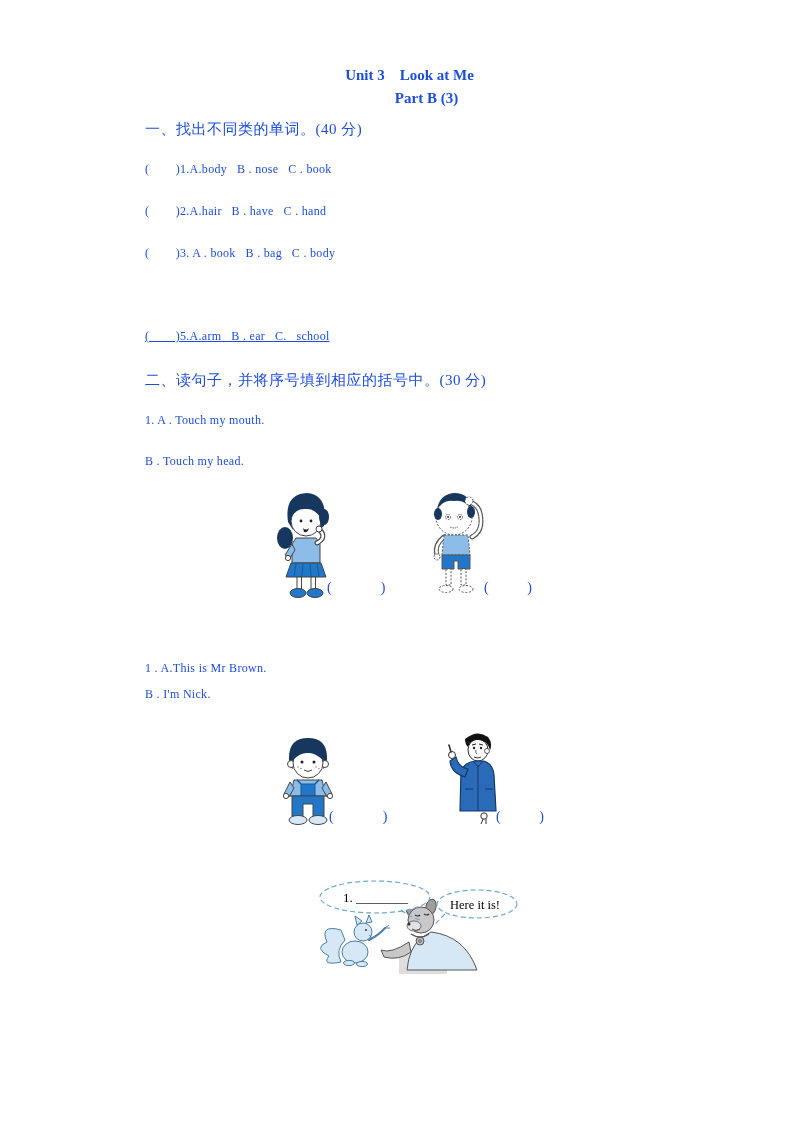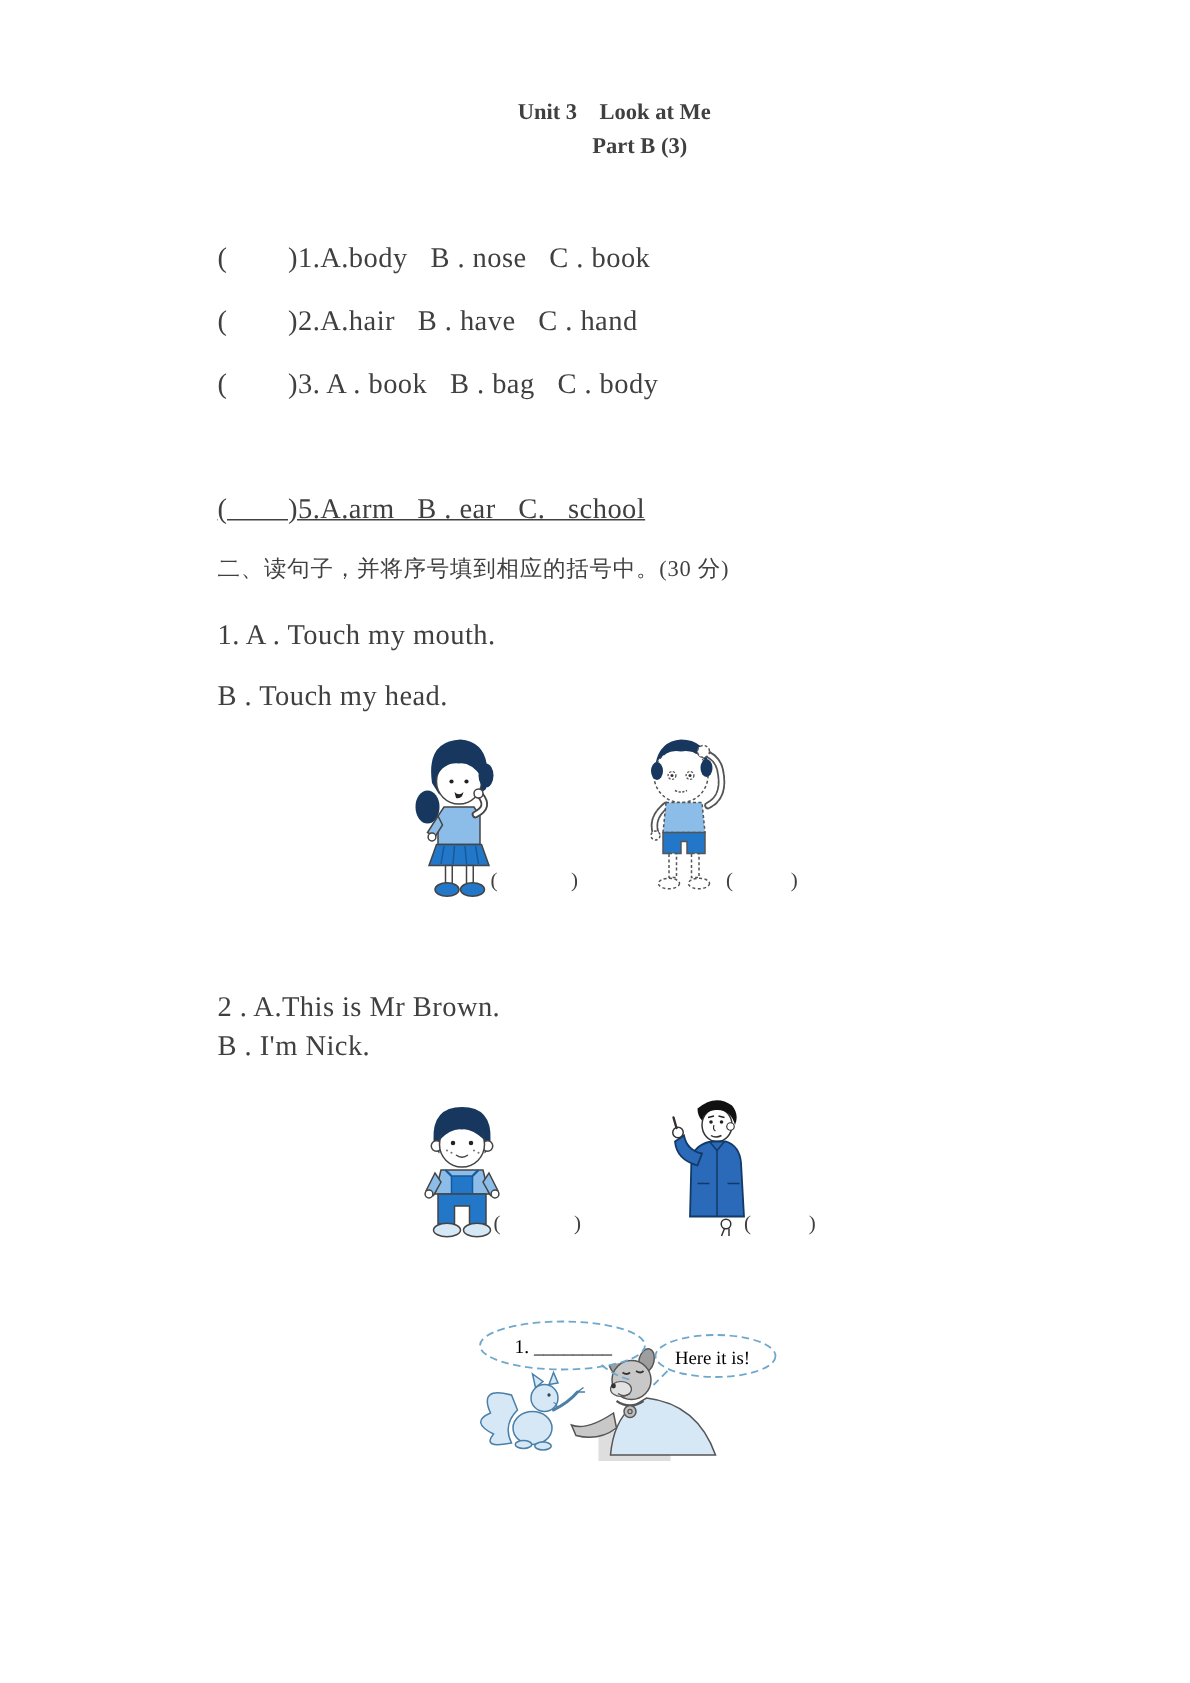--- a/index.html
+++ b/index.html
@@ -2,39 +2,40 @@
 <html><head>
 <meta charset="utf-8">
 <style>
   html,body{margin:0;padding:0;background:#888;}
   .page{
     position:relative;
     width:793px;height:1122px;
     margin:0 auto;
     background:#ffffff;
     font-family:"Liberation Serif","DejaVu Serif",serif;
-    color:#404040;
+    color:#1d4ed8;
     overflow:hidden;
   }
   .t{position:absolute;white-space:pre;line-height:1.2;}
   .title{left:0;width:100%;text-align:center;font-weight:bold;font-size:15px;padding-left:26px;box-sizing:border-box;}
   .heading{font-size:15px;letter-spacing:0.5px;}
-  .item{font-size:19px;letter-spacing:0.3px;}
+  .item{font-size:12px;letter-spacing:0.3px;}
   .blank{font-size:14px;}
   .fig{position:absolute;}
   svg text{font-family:"Liberation Serif","DejaVu Serif",serif;}
 </style>
 </head>
 <body>
 
 <div class="page">
 
   <div class="t title" style="top:66px;">Unit 3    Look at Me</div>
   <div class="t title" style="top:89px;margin-left:17px;">Part B (3)</div>
 
+  <div class="t heading" style="top:120px;left:145px;">一、找出不同类的单词。(40 分)</div>
   <div class="t item" style="top:162px;left:145px;">(        )1.A.body   B . nose   C . book</div>
   <div class="t item" style="top:204px;left:145px;">(        )2.A.hair   B . have   C . hand</div>
   <div class="t item" style="top:246px;left:145px;">(        )3. A . book   B . bag   C . body</div>
   <div class="t item" style="top:329px;left:145px;text-decoration:underline;">(        )5.A.arm   B . ear   C.   school</div>
 
   <div class="t heading" style="top:371px;left:145px;">二、读句子，并将序号填到相应的括号中。(30 分)</div>
   <div class="t item" style="top:413px;left:145px;">1. A . Touch my mouth.</div>
   <div class="t item" style="top:454px;left:145px;">B . Touch my head.</div>
 
   <svg class="fig" style="left:276px;top:486px;" width="60" height="114" viewBox="0 0 60 114">
@@ -80,21 +81,21 @@
     <path d="M22 66 L50 66 L50 80 L38 80 L38 72 L34 72 L34 80 L22 80 Z" fill="#2277c8" stroke="#555" stroke-width="1"></path>
     <rect x="26" y="80" width="5" height="16" fill="#fff" stroke="#555" stroke-width="1" stroke-dasharray="2 1.6"></rect>
     <rect x="41" y="80" width="5" height="16" fill="#fff" stroke="#555" stroke-width="1" stroke-dasharray="2 1.6"></rect>
     <ellipse cx="26" cy="100" rx="7" ry="3.5" fill="#fff" stroke="#555" stroke-width="1" stroke-dasharray="2 1.6"></ellipse>
     <ellipse cx="46" cy="100" rx="7" ry="3.5" fill="#fff" stroke="#555" stroke-width="1" stroke-dasharray="2 1.6"></ellipse>
   </svg>
 
   <div class="t blank" style="top:580px;left:327px;">(              )</div>
   <div class="t blank" style="top:580px;left:484px;">(           )</div>
 
-  <div class="t item" style="top:661px;left:145px;">2 . A.This is Mr Brown.</div>
+  <div class="t item" style="top:661px;left:145px;">1 . A.This is Mr Brown.</div>
   <div class="t item" style="top:687px;left:145px;">B . I'm Nick.</div>
 
   <svg class="fig" style="left:276px;top:734px;" width="64" height="94" viewBox="0 0 64 94">
     <path d="M13 26 Q12 4 32 4 Q52 4 51 26 Q51 32 47 35 Q49 17 32 16 Q16 17 17 35 Q13 32 13 26 Z" fill="#17375f"></path>
     <circle cx="15" cy="30" r="3.5" fill="#fff" stroke="#444" stroke-width="1"></circle>
     <circle cx="49" cy="30" r="3.5" fill="#fff" stroke="#444" stroke-width="1"></circle>
     <circle cx="32" cy="29" r="15" fill="#fff" stroke="#444" stroke-width="1"></circle>
     <path d="M17 26 Q20 13 32 13 Q44 13 47 26 Q38 18 32 19 Q25 18 17 26 Z" fill="#17375f"></path>
     <circle cx="26" cy="28" r="1.5" fill="#222"></circle>
     <circle cx="38" cy="28" r="1.5" fill="#222"></circle>

